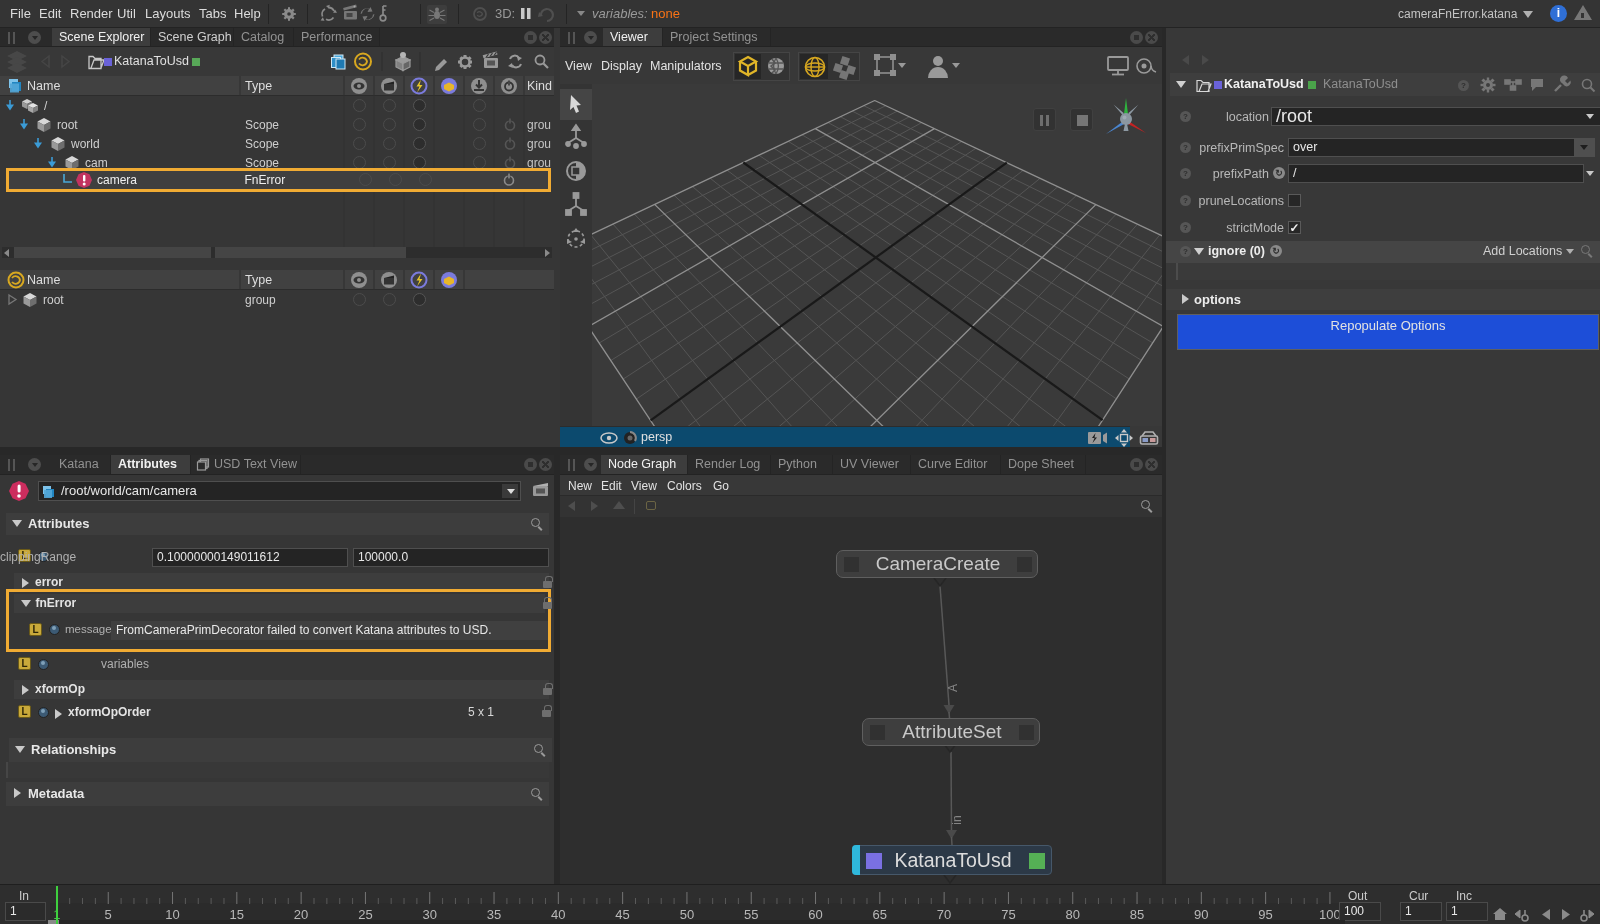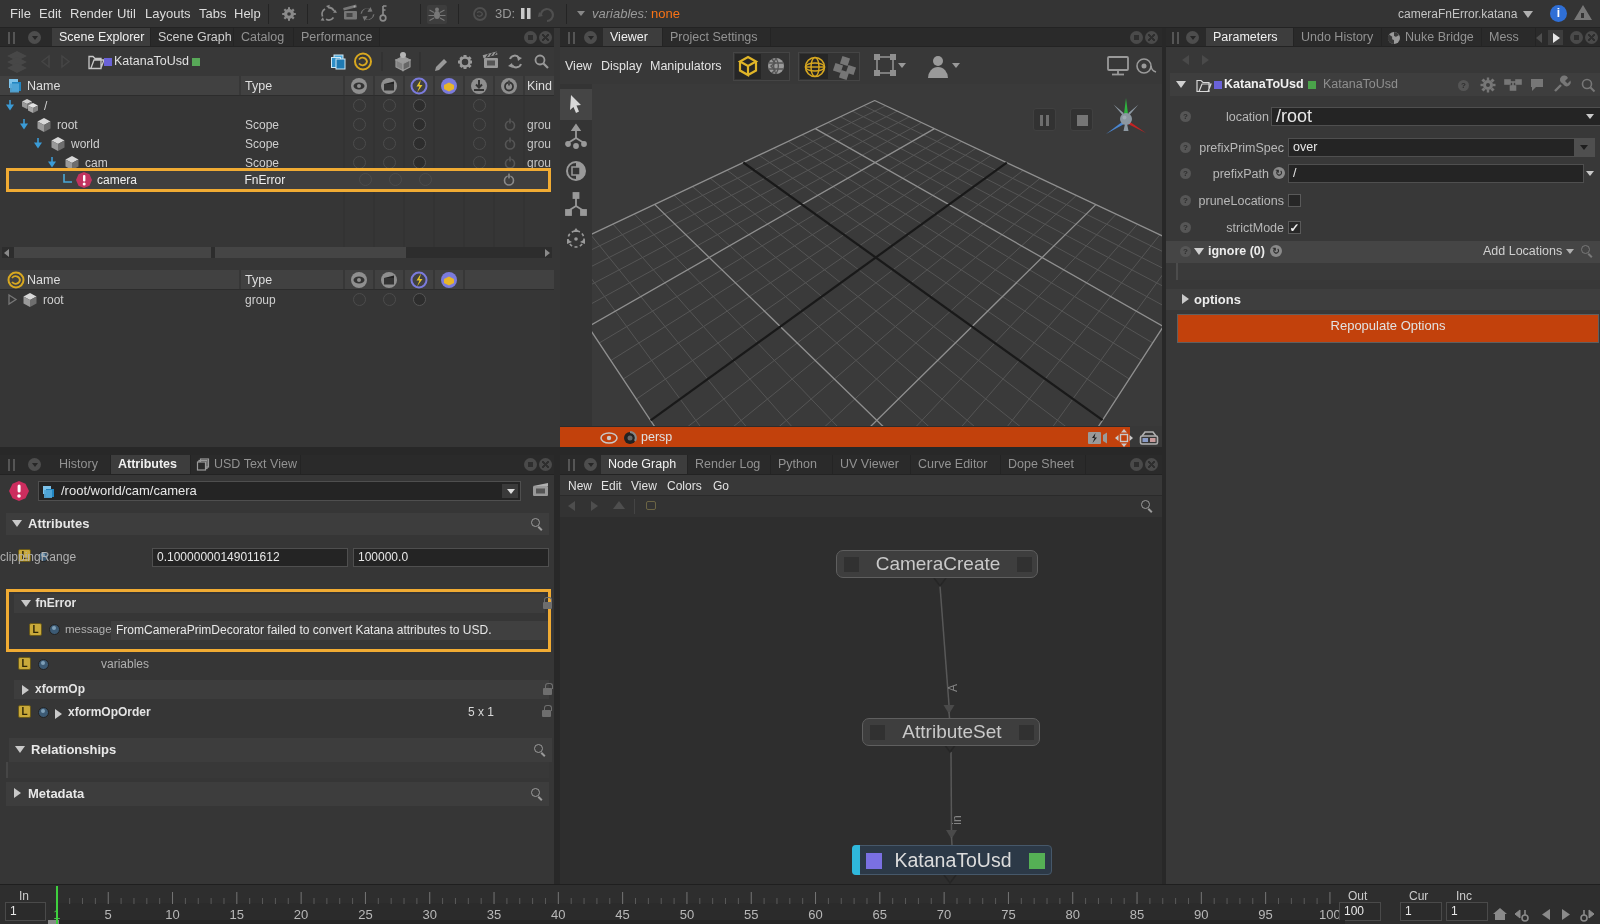--- a/index.html
+++ b/index.html
@@ -416,21 +416,21 @@
       <div class="ring" style="left:353.0px;top:3px"></div>
       <div class="ring" style="left:383.0px;top:3px"></div>
       <div class="ring dk" style="left:413.0px;top:3px"></div>
     </div>
 </div>
 
 <div class="a" style="left:0;top:455px;width:554px;height:429px;background:#363636">
  <div class="a tabbar" style="left:0;top:0;width:554px;height:20px">
   <div class="grip" style="left:8px;top:4px"></div>
   <div class="cirbtn" style="left:28px;top:3px"></div>
-  <div class="tab" style="left:52px;width:59px">History</div>
+  <div class="tab" style="left:52px;width:59px">Katana</div>
   <div class="tab on" style="left:111px;width:80px;font-weight:bold">Attributes</div>
   <div class="tab" style="left:191px;width:110px"><svg width="13" height="13" style="left:6px;top:3px">
           <g fill="none" stroke="#9a9a9a" stroke-width="1.2">
             <rect x="3.5" y="1" width="8" height="8"></rect>
             <rect x="2" y="2.5" width="8" height="8"></rect>
             <rect x="0.5" y="4" width="8" height="8" fill="#2a2a2a"></rect>
           </g>
         </svg><span style="margin-left:16px">USD Text View</span></div>
   <div class="wcir" style="left:524px;top:3px"></div>
   <div class="wcir x" style="left:539px;top:3px"></div>
@@ -462,20 +462,25 @@
   <div class="a" style="left:6px;top:38px;width:543px;height:22px;background:#3d3d3d">
    <div class="tri-d" style="left:6px;top:7px;border-top-color:#c9c9c9"></div>
    <span class="a" style="left:22px;top:3px;font-weight:bold;font-size:13px;color:#e8e8e8">Attributes</span>
    <div class="mag" style="left:524px;top:4px"></div>
   </div>
   <div class="lbadge" style="left:18px;top:74px">L</div>
   <div class="globe" style="left:38px;top:76px"></div>
   <span class="a" style="left:0;top:75px;width:149px;color:#b0b0b0">clippingRange</span>
   <div class="fld" style="left:152px;top:73px;width:196px;height:19px">0.10000000149011612</div>
   <div class="fld" style="left:353px;top:73px;width:196px;height:19px">100000.0</div>
+  <div class="grp" style="left:14px;top:98px;width:535px;height:19px">
+   <div class="tri-r" style="left:8px;top:4.5px;border-left-color:#c9c9c9"></div>
+   <span class="a" style="left:21px;top:2px">error</span>
+   <div class="lock" style="left:529px;top:8px"></div>
+  </div>
 
   <div class="a" style="left:6px;top:114px;width:545px;height:63px;border:3.5px solid #f0ab33">
    <div class="grp" style="left:4.5px;top:2px;width:531px;height:19px">
     <div class="tri-d" style="left:7px;top:6px;border-top-color:#c9c9c9"></div>
     <span class="a" style="left:22px;top:2px">fnError</span>
     <div class="lock" style="left:529px;top:8px"></div>
    </div>
    <div class="lbadge" style="left:20px;top:31px">L</div>
    <div class="globe" style="left:40px;top:32px"></div>
    <span class="a" style="left:56px;top:31px;color:#b0b0b0;font-size:11.5px">message</span>
@@ -644,21 +649,21 @@
           <path d="M24 24 L36.5 9.5 L27 17.5 Z"></path>
           <path d="M24 24 L21.5 36 L26.5 36 Z"></path>
         </g>
    <path d="M21.6 22 L24 3 L26.4 22 Z" fill="#2eb33e"></path>
    <path d="M22 25.5 L4 39 L23 28.5 Z" fill="#4a86d0"></path>
    <path d="M26 25.5 L44 38 L25 28.5 Z" fill="#c42222"></path>
    <circle cx="24" cy="24" r="6" fill="#8b97a1"></circle>
         <circle cx="22.5" cy="22.5" r="2" fill="#aab4bc" opacity=".7"></circle>
   </svg>
  </div>
- <div id="perspbar" class="a" style="left:0;top:398px;width:570px;height:21px;background:#c2410c;border-top:1px solid #2c2c2c">
+ <div id="perspbar" class="a" style="left:0;top:398px;width:570px;height:21px;background:#0c4a6e;border-top:1px solid #2c2c2c">
   <svg width="18" height="14" style="left:40px;top:4px">
         <ellipse cx="9" cy="7" rx="8" ry="5" fill="none" stroke="#c9c9c9" stroke-width="1.5"></ellipse>
         <circle cx="9" cy="7" r="2.2" fill="#c9c9c9"></circle>
       </svg>
   <svg width="14" height="14" style="left:63px;top:4px">
         <circle cx="7" cy="7" r="6" fill="#222"></circle>
         <path d="M7 1 a6 6 0 0 1 5 9" stroke="#888" stroke-width="2" fill="none"></path>
         <circle cx="7" cy="7" r="2.5" fill="#666"></circle>
       </svg>
   <span class="a" style="left:81px;top:3px;color:#e0e0e0;font-size:12.5px">persp</span>
@@ -740,37 +745,20 @@
   <div class="a" style="left:292px;top:328px;width:200px;height:30px;background:#2c3947;border:1px solid #46586a;border-radius:4px">
    <div class="a" style="left:-1px;top:-1px;width:8px;height:30px;background:#2fb8dc;border-radius:4px 0 0 4px"></div>
    <div class="a" style="left:13px;top:7px;width:16px;height:16px;background:#7a70e2"></div>
    <div class="a" style="left:176px;top:7px;width:16px;height:16px;background:#55b055"></div>
    <div class="a" style="left:0;top:3px;width:200px;text-align:center;font-size:19.5px;color:#dcdcdc">KatanaToUsd</div>
   </div>
  </div>
 </div>
 
 <div class="a" style="left:1166px;top:28px;width:434px;height:856px;background:#383838">
- <div class="a tabbar" style="left:0;top:0;width:434px;height:19px">
-  <div class="grip" style="left:6px;top:4px"></div>
-  <div class="cirbtn" style="left:20px;top:3px"></div>
-  <div class="tab on" style="left:40px;width:88px">Parameters</div>
-  <div class="tab" style="left:128px;width:88px">Undo History</div>
-  <div class="tab" style="left:216px;width:100px"><svg width="14" height="14" style="left:5px;top:3px">
-          <circle cx="7" cy="7" r="6" fill="#9a9a9a"></circle>
-          <path d="M7 1 a6 6 0 0 1 5 3 l-5 3 z M2 10.5 a6 6 0 0 1 0 -7 l5 3.5 z M7 13 a6 6 0 0 1 -5 -2.5 l5 -3.5 z" fill="#3a3a3a"></path>
-          <circle cx="7" cy="7" r="2" fill="#9a9a9a"></circle>
-        </svg><span style="margin-left:16px">Nuke Bridge</span></div>
-  <div class="tab" style="left:316px;width:54px">Mess</div>
-  <div class="a" style="left:370px;top:5px;width:0;height:0;border:5px solid transparent;border-right:6px solid #4e4e4e;border-left:0"></div>
-  <div class="a" style="left:382px;top:2px;width:15px;height:15px;background:#3d3d3d"></div>
-  <div class="a" style="left:387px;top:5px;width:0;height:0;border:5px solid transparent;border-left:7px solid #e8e8e8;border-right:0"></div>
-  <div class="wcir" style="left:404px;top:3px"></div>
-  <div class="wcir x" style="left:419px;top:3px"></div>
- </div>
  <div id="parambody" class="a" style="left:0;top:19px;width:434px;height:837px">
   <div class="a" style="left:16px;top:8px;width:0;height:0;border:5px solid transparent;border-right:7px solid #4a4a4a;border-left:0"></div>
   <div class="a" style="left:36px;top:8px;width:0;height:0;border:5px solid transparent;border-left:7px solid #4a4a4a;border-right:0"></div>
   <div class="a" style="left:4px;top:26px;width:430px;height:23px;background:#3e3e3e">
    <div class="tri-d" style="left:6px;top:8px;border-top-color:#d0d0d0"></div>
    <svg width="16" height="16" style="left:25px;top:4px">
           <path d="M2 3.5 h4 l2 2 h6 v9 h-12 z M4 14.5 l3 -7.5 h9 l-3 7.5" fill="none" stroke="#d8d8d8" stroke-width="1.2"></path>
         </svg>
    <div class="a" style="left:44px;top:8px;width:8px;height:8px;background:#6a62d8"></div>
    <span class="a" style="left:54px;top:4px;font-weight:bold;font-size:12.5px;color:#f0f0f0">KatanaToUsd</span>
@@ -841,21 +829,21 @@
    <div class="recy" style="left:104px;top:4px">↻</div>
    <span class="a" style="left:317px;top:3px;color:#d0d0d0;font-size:12.5px">Add Locations</span>
    <div class="tri-d sm" style="left:400px;top:8px;border-top-color:#b0b0b0"></div>
    <div class="mag" style="left:414px;top:3px;opacity:.6"></div>
   </div>
   <div class="a" style="left:10px;top:216px;width:424px;height:17px;background:#3a3a3a;border-left:2px solid #4c4c4c"></div>
   <div class="a" style="left:0;top:242px;width:434px;height:21px;background:#3e3e3e">
    <div class="tri-r" style="left:16px;top:5px;border-left-color:#c9c9c9"></div>
    <span class="a" style="left:28px;top:3px;font-weight:bold;color:#ececec;font-size:13px">options</span>
   </div>
-  <div class="a" style="left:11px;top:267px;width:422px;height:29px;background:#c2410c;border:1px solid #5f5f5f;text-align:center;line-height:22px;color:#e2e2e2;font-size:13px">Repopulate Options</div>
+  <div class="a" style="left:11px;top:267px;width:422px;height:36px;background:#1d4ed8;border:1px solid #5f5f5f;text-align:center;line-height:22px;color:#e2e2e2;font-size:13px">Repopulate Options</div>
  </div>
 </div>
 
 <div class="a" style="left:0;top:884px;width:1600px;height:40px;background:#2e2e2e;border-top:1px solid #1f1f1f">
  <div class="a" style="left:50px;top:18px;width:1295px;height:17px;background:#2b2b2b"></div>
  <div class="a" style="left:0;top:0;width:1345px;height:40px">
       <svg width="1345" height="40" viewBox="0 0 1345 40" style="left:0;top:0">
 <path d="M69.66 13L69.66 19 M82.52 13L82.52 19 M95.38 13L95.38 19 M121.1 13L121.1 19 M133.96 13L133.96 19 M146.82 13L146.82 19 M159.68 13L159.68 19 M185.4 13L185.4 19 M198.26 13L198.26 19 M211.12 13L211.12 19 M223.98 13L223.98 19 M249.7 13L249.7 19 M262.56 13L262.56 19 M275.42 13L275.42 19 M288.28 13L288.28 19 M314.0 13L314.0 19 M326.86 13L326.86 19 M339.72 13L339.72 19 M352.58 13L352.58 19 M378.3 13L378.3 19 M391.16 13L391.16 19 M404.02 13L404.02 19 M416.88 13L416.88 19 M442.6 13L442.6 19 M455.46 13L455.46 19 M468.32 13L468.32 19 M481.18 13L481.18 19 M506.9 13L506.9 19 M519.76 13L519.76 19 M532.62 13L532.62 19 M545.48 13L545.48 19 M571.2 13L571.2 19 M584.06 13L584.06 19 M596.92 13L596.92 19 M609.78 13L609.78 19 M635.5 13L635.5 19 M648.36 13L648.36 19 M661.22 13L661.22 19 M674.08 13L674.08 19 M699.8 13L699.8 19 M712.66 13L712.66 19 M725.52 13L725.52 19 M738.38 13L738.38 19 M764.1 13L764.1 19 M776.96 13L776.96 19 M789.82 13L789.82 19 M802.68 13L802.68 19 M828.4 13L828.4 19 M841.26 13L841.26 19 M854.12 13L854.12 19 M866.98 13L866.98 19 M892.7 13L892.7 19 M905.56 13L905.56 19 M918.42 13L918.42 19 M931.28 13L931.28 19 M957.0 13L957.0 19 M969.86 13L969.86 19 M982.72 13L982.72 19 M995.58 13L995.58 19 M1021.3 13L1021.3 19 M1034.16 13L1034.16 19 M1047.02 13L1047.02 19 M1059.88 13L1059.88 19 M1085.6 13L1085.6 19 M1098.46 13L1098.46 19 M1111.32 13L1111.32 19 M1124.18 13L1124.18 19 M1149.9 13L1149.9 19 M1162.76 13L1162.76 19 M1175.62 13L1175.62 19 M1188.48 13L1188.48 19 M1214.2 13L1214.2 19 M1227.06 13L1227.06 19 M1239.92 13L1239.92 19 M1252.78 13L1252.78 19 M1278.5 13L1278.5 19 M1291.36 13L1291.36 19 M1304.22 13L1304.22 19 M1317.08 13L1317.08 19" stroke="#5a5a5a" stroke-width="1"></path>
 <path d="M56.8 7L56.8 19 M108.24 7L108.24 19 M172.54 7L172.54 19 M236.84 7L236.84 19 M301.14 7L301.14 19 M365.44 7L365.44 19 M429.74 7L429.74 19 M494.04 7L494.04 19 M558.34 7L558.34 19 M622.64 7L622.64 19 M686.94 7L686.94 19 M751.24 7L751.24 19 M815.54 7L815.54 19 M879.84 7L879.84 19 M944.14 7L944.14 19 M1008.44 7L1008.44 19 M1072.74 7L1072.74 19 M1137.04 7L1137.04 19 M1201.34 7L1201.34 19 M1265.64 7L1265.64 19 M1329.94 7L1329.94 19" stroke="#757575" stroke-width="1"></path>
 <g font-family="Liberation Sans, sans-serif">

